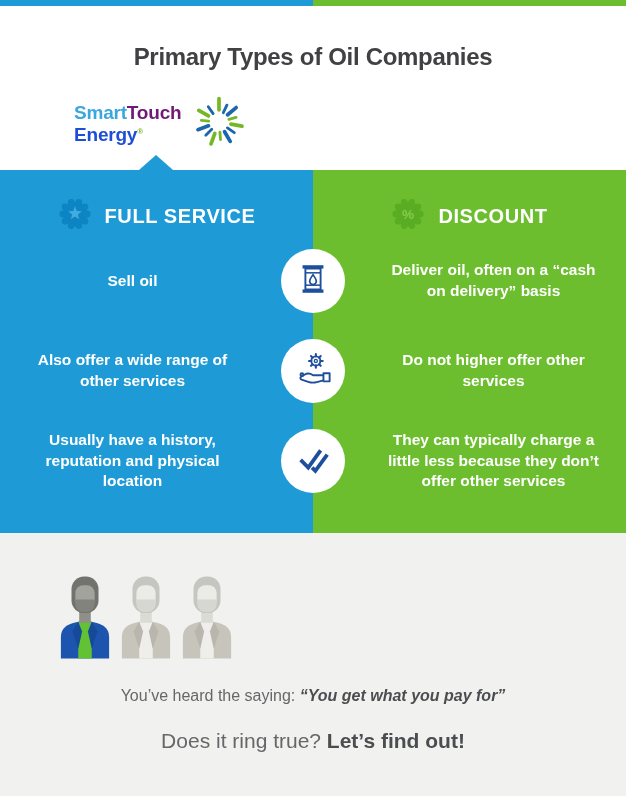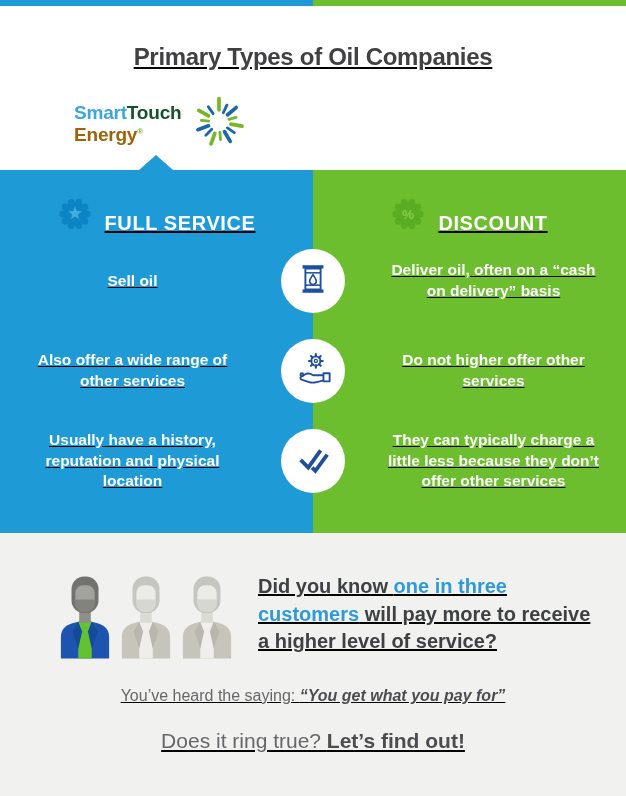--- a/index.html
+++ b/index.html
@@ -1,51 +1,50 @@
 <!DOCTYPE html>
 <html><head>
 <meta charset="utf-8">
 <style>
   * { margin:0; padding:0; box-sizing:border-box; }
   html,body { background:#e9e9e9; }
   .page {
     position:relative; width:626px; height:796px; margin:0 auto;
     background:#ffffff; overflow:hidden;
     font-family:"Liberation Sans","DejaVu Sans",sans-serif;
-    text-decoration:underline;
   }
   
   .top-bar { display:flex; height:6px; }
   .top-bar .half-blue { flex:1; background:#1e9bd7; }
   .top-bar .half-green { flex:1; background:#6cbe2e; }
 
   
   .header { position:relative; height:164px; background:#fff; }
   .page-title {
     padding-top:37px; text-align:center;
     font-size:24px; font-weight:bold; letter-spacing:-0.3px; color:#414042;
   }
   .logo { position:absolute; left:74px; top:88px; display:flex; align-items:center; gap:10px; }
   .logo-text { line-height:19px; font-size:19px; font-weight:bold; letter-spacing:-0.2px; }
   .logo-smart { color:#3aa7de; }
-  .logo-touch { color:#14532d; }
-  .logo-energy { color:#a16207; }
+  .logo-touch { color:#701a75; }
+  .logo-energy { color:#1d4ed8; }
   .logo-reg { color:#75b727; font-size:8px; vertical-align:super; font-weight:bold; }
 
   
   .panels { position:relative; height:363px; }
   .bg-left  { position:absolute; top:0; left:0; width:313px; height:100%; background:#1e9bd7; }
   .bg-right { position:absolute; top:0; left:313px; right:0; height:100%; background:#6cbe2e; }
   .notch {
     position:absolute; left:139px; top:-15px; width:0; height:0;
     border-left:17px solid transparent; border-right:17px solid transparent;
     border-bottom:15px solid #1e9bd7;
   }
   .panel-headers { position:relative; display:flex; padding-top:27px; }
-  .panel-header { flex:1; display:flex; align-items:flex-end; justify-content:center; gap:13px; }
+  .panel-header { flex:1; display:flex; align-items:center; justify-content:center; gap:13px; }
   .panel-header-label { color:#ffffff; font-size:20px; font-weight:bold; letter-spacing:0.6px; }
   .row {
     position:relative; display:grid; grid-template-columns:1fr 64px 1fr;
     align-items:center; column-gap:16px;
   }
   .row-1 { margin-top:14px; }
   .row-2 { margin-top:26px; }
   .row-3 { margin-top:26px; }
   .cell {
     color:#ffffff; font-size:15.5px; font-weight:bold; line-height:1.35;
@@ -263,19 +262,18 @@
             <polygon class="shirt" points="21,50 35,50 35,88 21,88"></polygon>
             <polygon class="lapel" points="21,50 15,60 21,78 25,60"></polygon>
             <polygon class="lapel" points="35,50 41,60 35,78 31,60"></polygon>
             <rect class="neck" x="22" y="38" width="12" height="13"></rect>
             <rect class="hair" x="14" y="3" width="28" height="38" rx="13"></rect>
             <rect class="face" x="18" y="12" width="20" height="24" rx="8"></rect>
             <path class="beard" d="M18,27 h20 v4 c0,6 -4,9 -10,9 c-6,0 -10,-3 -10,-9 z"></path>
           </svg>
         </span>
       </div>
-      <div class="headline"><span>Did you know </span><span class="hl">one in three customers</span><span> will pay more to receive a higher level of service?</span></div>
     </div>
     <div class="saying"><span>You’ve heard the saying: </span><span class="quote">“You get what you pay for”</span></div>
     <div class="question"><span>Does it ring true? </span><span class="strong">Let’s find out!</span></div>
   </div>
 
 </div>
 
 </body></html>

